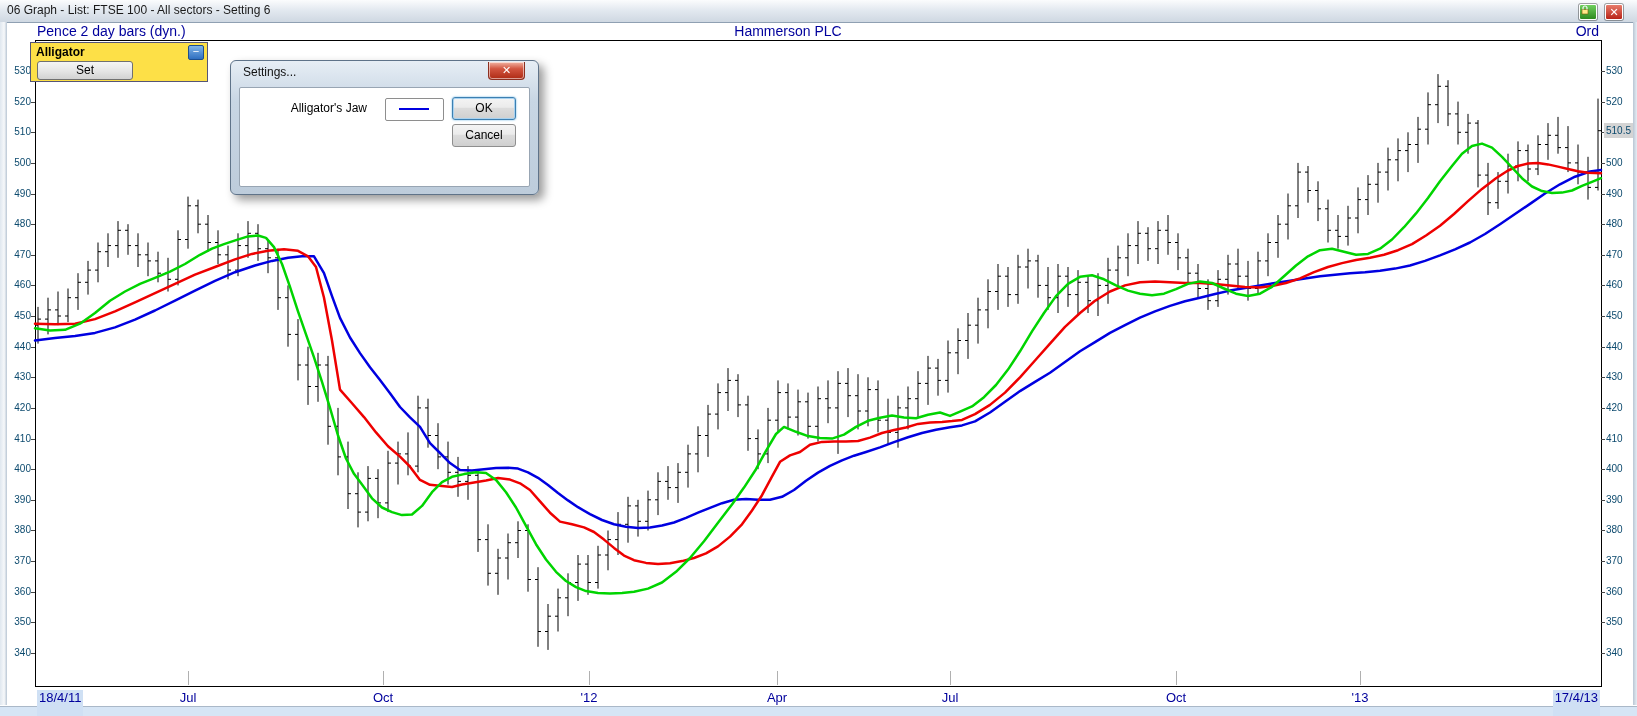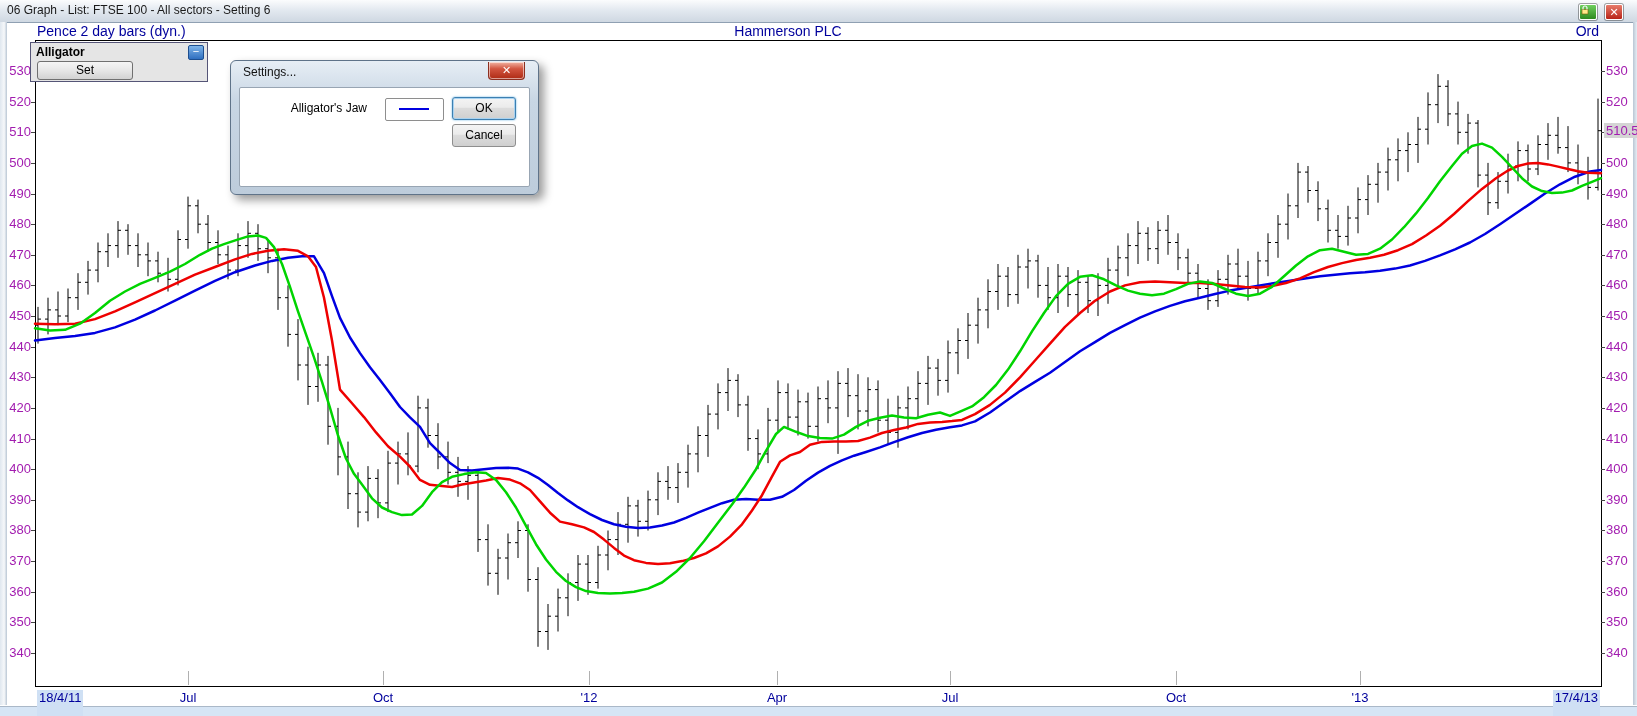--- a/index.html
+++ b/index.html
@@ -20,26 +20,26 @@
   .edge-right{position:absolute;right:0;top:22px;width:4px;height:683px;
     background:linear-gradient(90deg,#b9c6d4,#e6edf4);}
   .bottombar{position:absolute;left:0;top:706px;width:1637px;height:10px;background:#d6e5f5;
     border-top:1px solid #aab8c8;}
   
   .chart-header{position:absolute;left:8px;top:23px;width:1625px;height:17px;font-size:14px;color:#00009c;}
   .ch-left{position:absolute;left:29px;top:0;}
   .ch-center{position:absolute;left:0;width:1560px;text-align:center;top:0;}
   .ch-right{position:absolute;right:34px;top:0;}
   
-  .axlbl{position:absolute;font-size:13px;color:#a21caf;height:15px;line-height:15px;}
+  .axlbl{position:absolute;font-size:10px;color:#0c4a6e;height:15px;line-height:15px;}
   .axlbl.hl-price{background:#d4d4d4;padding:0 2px;}
   .xlbl{position:absolute;top:690px;font-size:13px;color:#00009c;height:31px;line-height:15px;}
   .xlbl.hl-date{background:#cfe0f4;padding:0 2px;}
   
-  .ind-panel{position:absolute;left:30px;top:42px;width:176px;height:38px;background:#e5e5e5;
+  .ind-panel{position:absolute;left:30px;top:42px;width:176px;height:38px;background:#fde047;
     border:1px solid #555577;z-index:5;}
   .ind-title{position:absolute;left:5px;top:2px;font-size:12px;font-weight:bold;color:#000;}
   .ind-min{position:absolute;right:3px;top:2px;width:14px;height:13px;border-radius:2px;
     background:linear-gradient(#7fb4e8,#2f6fc0);border:1px solid #1d4e8f;
     color:#fff;font-size:11px;line-height:11px;text-align:center;}
   .set-btn{position:absolute;left:6px;top:18px;width:94px;height:17px;border-radius:3px;
     border:1px solid #707070;background:linear-gradient(#f5f5f5,#e8e8e8 45%,#d2d2d2);
     font-size:12px;text-align:center;line-height:16px;color:#000;}
   
   .dialog{position:absolute;left:230px;top:60px;width:307px;height:133px;z-index:10;

